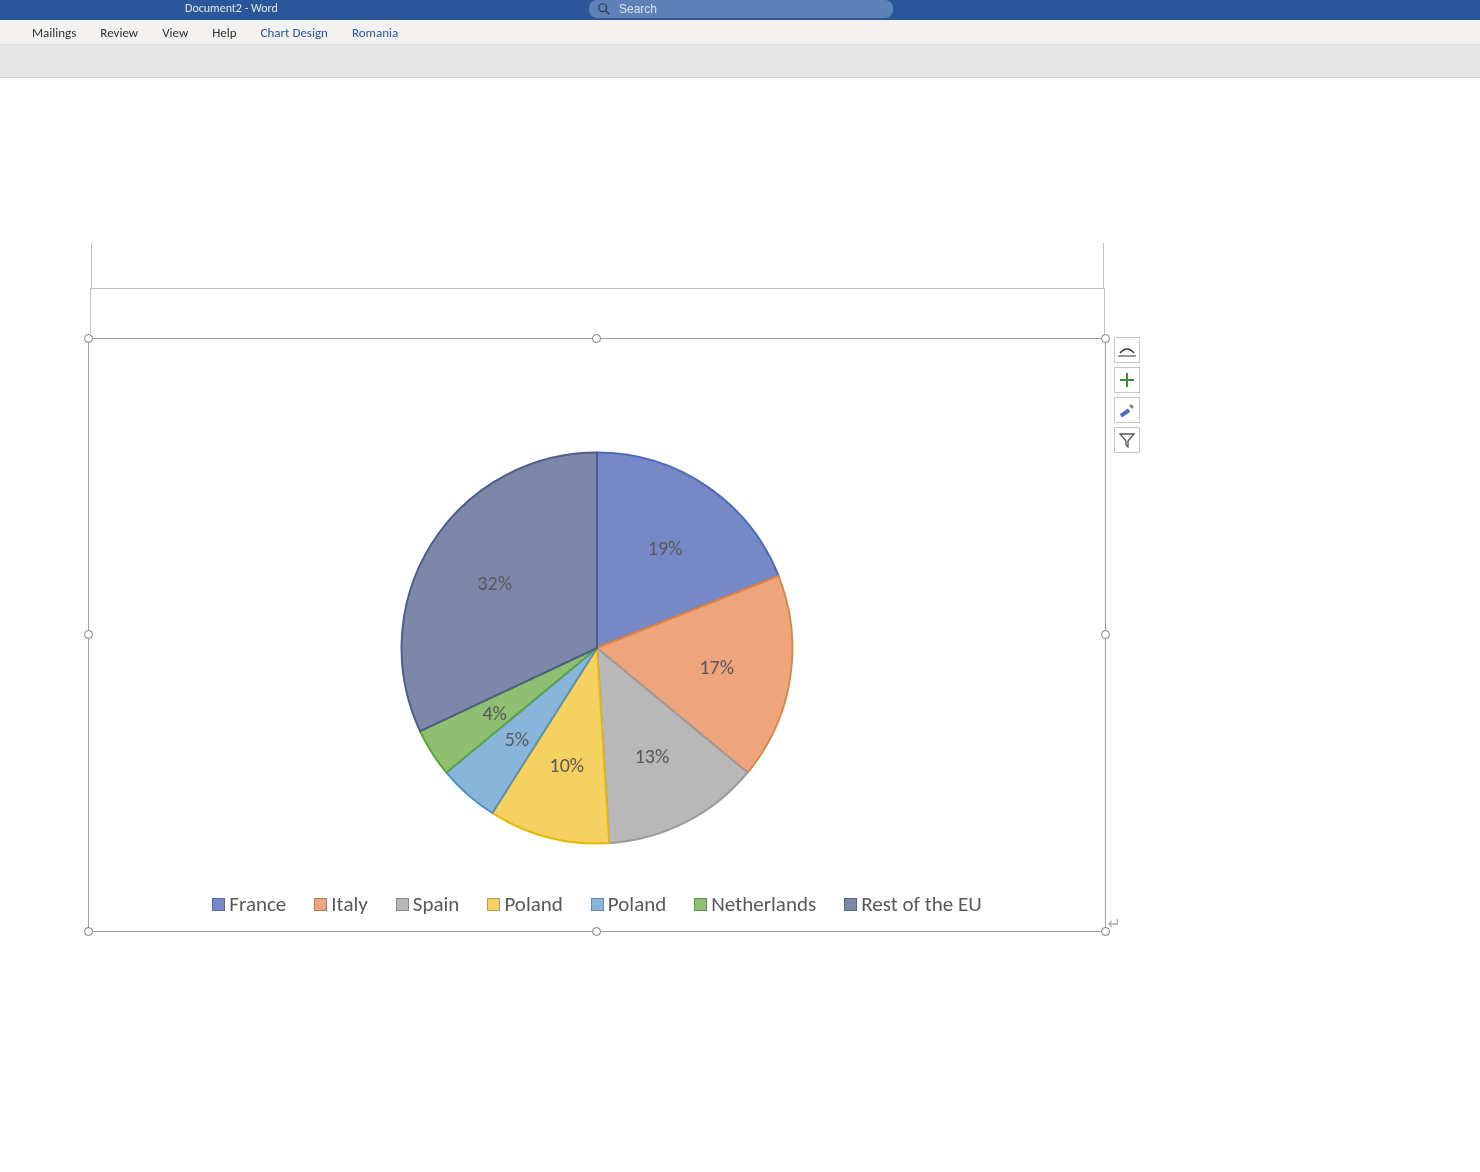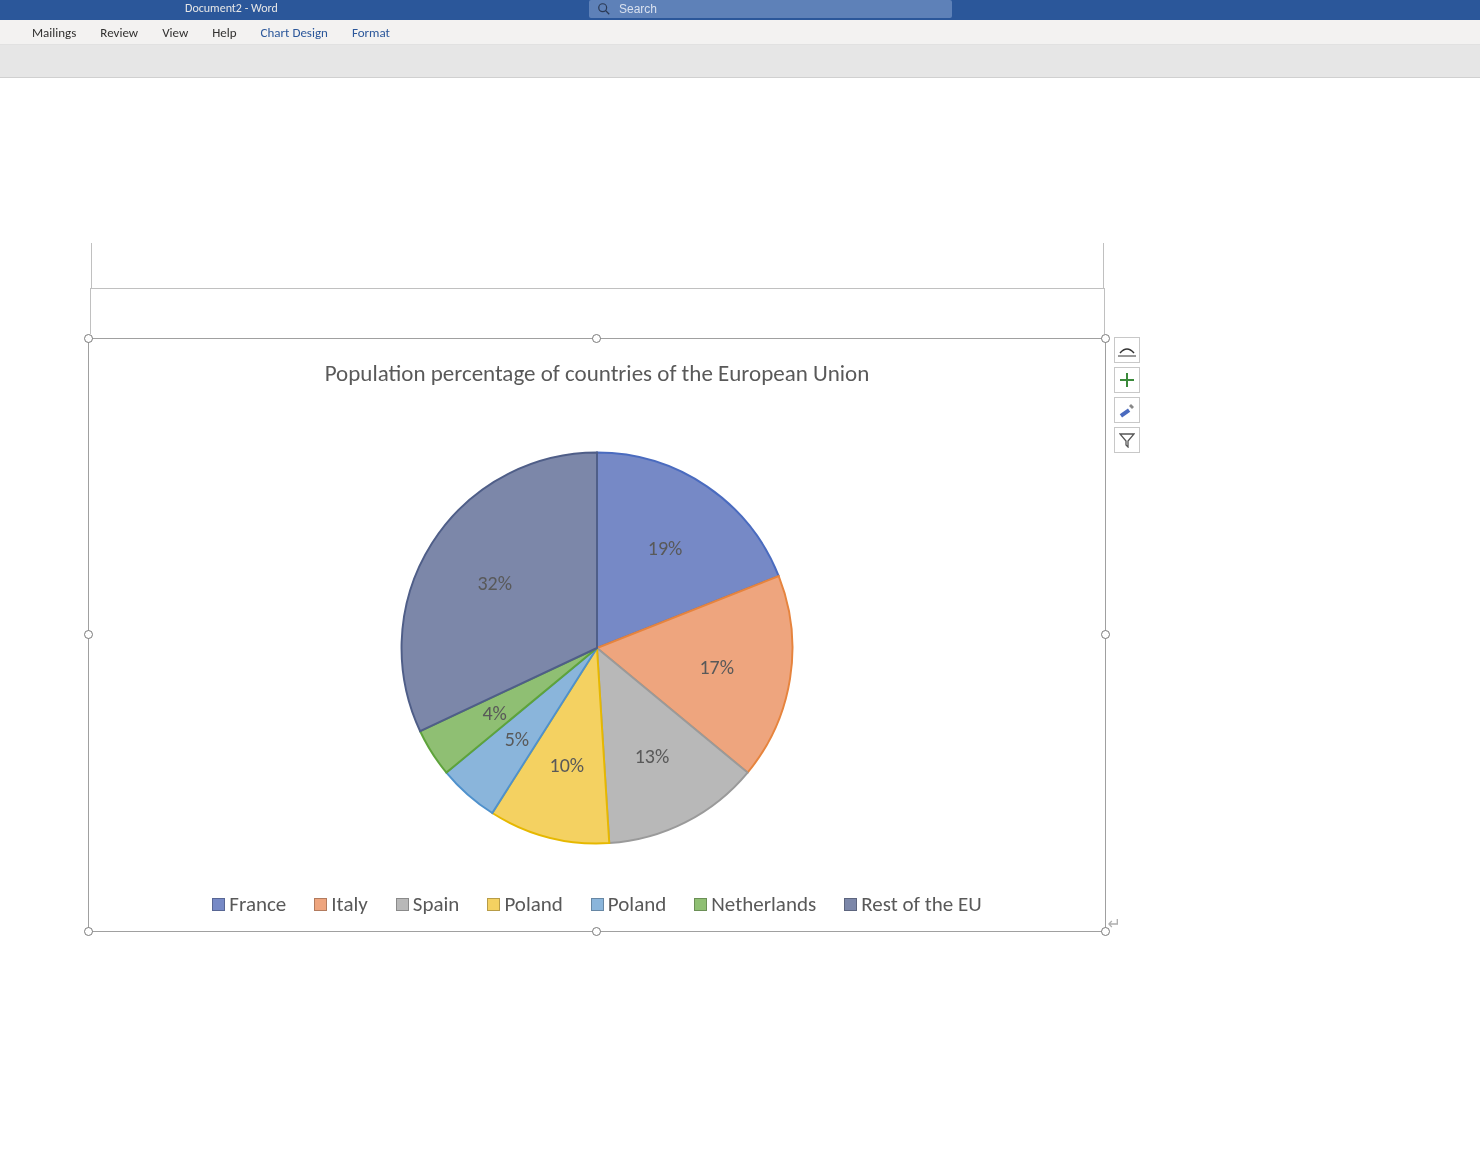--- a/index.html
+++ b/index.html
@@ -24,26 +24,26 @@
     position: absolute;
     left: 185px;
     top: 1px;
     color: #e6e6e6;
   }
   .search-wrap {
     position: absolute;
     left: 589px;
     top: 0;
     height: 18px;
-    width: 363px;
+    width: 304px;
     background: #5e81b8;
     display: flex;
     align-items: center;
     padding: 0 8px;
-    border-radius: 2px;
+    border-radius: 8px;
   }
   .search-icon-svg { width: 14px; height: 14px; margin-right: 8px; }
   .search-input {
     background: transparent;
     border: none;
     color: #d8e0ee;
     font-size: 12px;
     outline: none;
     flex: 1;
   }
@@ -214,39 +214,38 @@
     <input class="search-input" placeholder="Search" style="">
   </div>
 </div>
 
 <div class="ribbon-tabs">
   <div class="ribbon-tab">Mailings</div>
   <div class="ribbon-tab">Review</div>
   <div class="ribbon-tab">View</div>
   <div class="ribbon-tab">Help</div>
   <div class="ribbon-tab contextual">Chart Design</div>
-  <div class="ribbon-tab contextual">Format</div>
+  <div class="ribbon-tab contextual">Romania</div>
 </div>
 
 <div class="ribbon-strip"></div>
 
 <div class="doc-area">
   <div class="page-margin-top"></div>
 
   <div class="chart-frame">
     <div class="handle h-tl"></div>
     <div class="handle h-tc"></div>
     <div class="handle h-tr"></div>
     <div class="handle h-ml"></div>
     <div class="handle h-mr"></div>
     <div class="handle h-bl"></div>
     <div class="handle h-bc"></div>
     <div class="handle h-br"></div>
 
-    <div class="chart-title">Population percentage of countries of the European Union</div>
 
     <div class="pie-wrap">
       <svg viewBox="-110 -110 220 220" id="pie-svg">
           <path d="M0,0 L0.000,-100.000 A100,100 0 0 1 92.978,-36.812 Z" fill="#7689c6" stroke="#4a6bbf" stroke-width="1"></path>
           <path d="M0,0 L92.978,-36.812 A100,100 0 0 1 77.051,63.742 Z" fill="#eea57e" stroke="#e6843e" stroke-width="1"></path>
           <path d="M0,0 L77.051,63.742 A100,100 0 0 1 6.279,99.803 Z" fill="#b8b8b8" stroke="#9a9a9a" stroke-width="1"></path>
           <path d="M0,0 L6.279,99.803 A100,100 0 0 1 -53.583,84.433 Z" fill="#f4d161" stroke="#e6b800" stroke-width="1"></path>
           <path d="M0,0 L-53.583,84.433 A100,100 0 0 1 -77.051,63.742 Z" fill="#8ab5db" stroke="#4f91cc" stroke-width="1"></path>
           <path d="M0,0 L-77.051,63.742 A100,100 0 0 1 -90.483,42.578 Z" fill="#8fbf73" stroke="#5ea33b" stroke-width="1"></path>
           <path d="M0,0 L-90.483,42.578 A100,100 0 0 1 -0.000,-100.000 Z" fill="#7c87a9" stroke="#4f5e88" stroke-width="1"></path>

